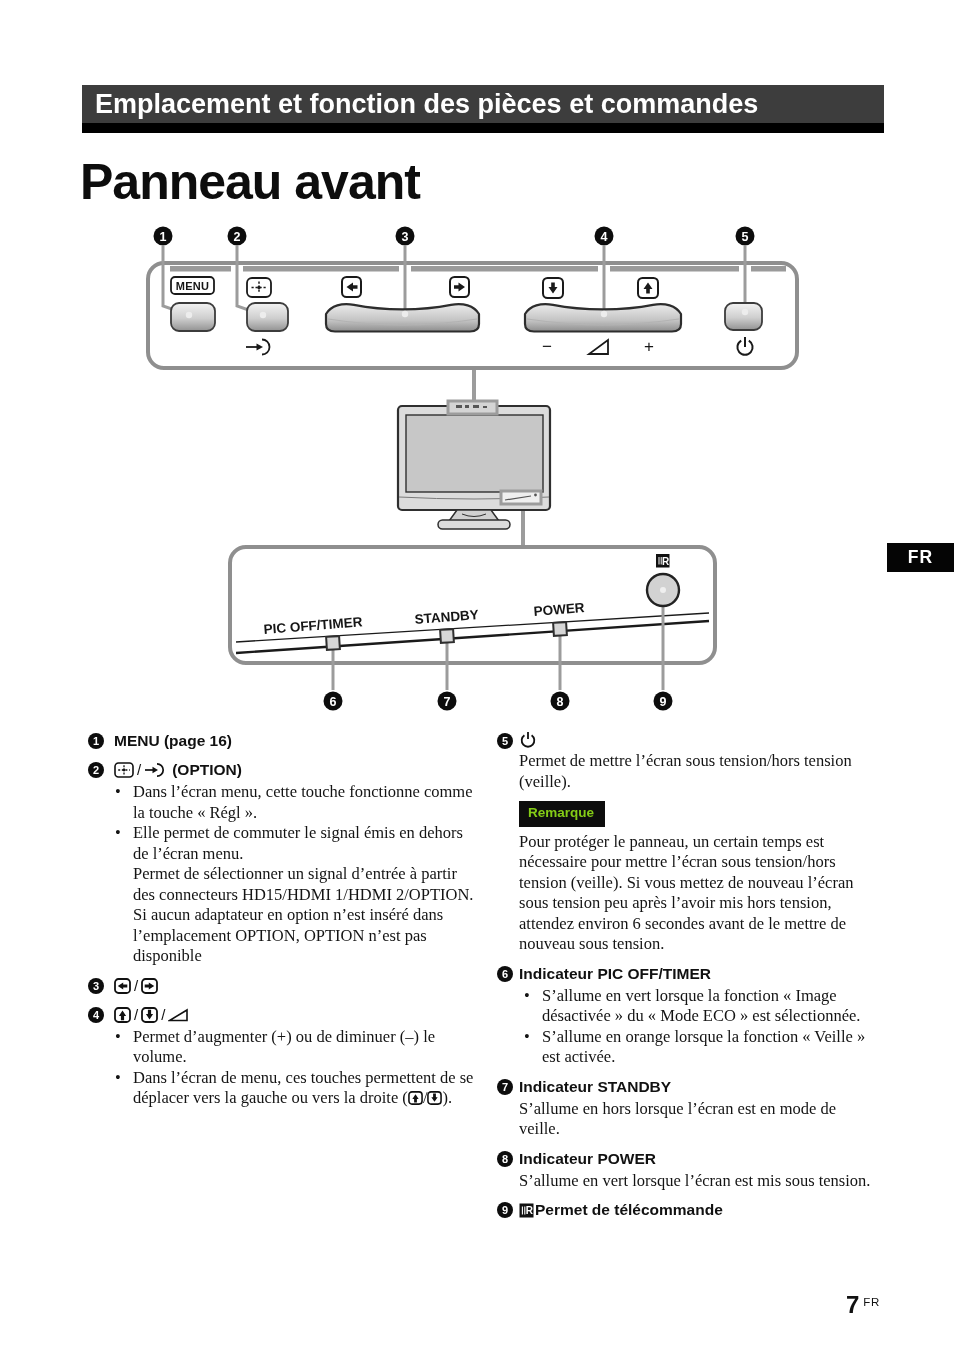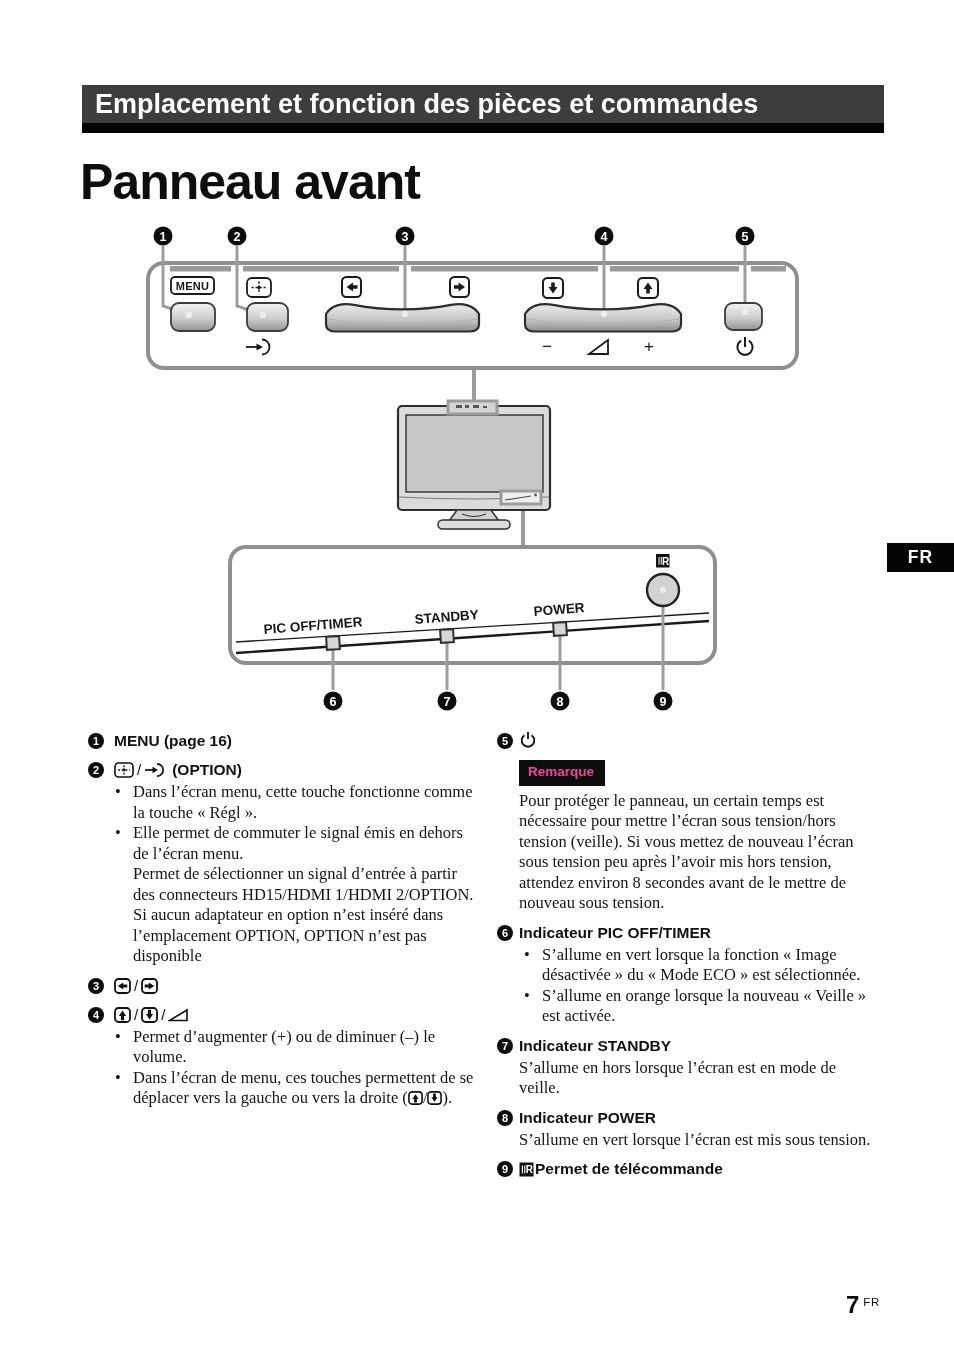--- a/index.html
+++ b/index.html
@@ -32,21 +32,21 @@
   .col-right .item-head{gap:6px;}
   .co-chip{flex:0 0 16px;width:16px;height:16px;border-radius:50%;background:#0d0d0d;color:#fff;
            font-weight:bold;font-size:11px;line-height:16px;text-align:center;margin-top:2px;}
   .head-icons{display:inline-flex;align-items:center;gap:3px;font-weight:bold;}
   .head-icons .sep{font-weight:normal;font-size:15px;}
   .item-body{margin-left:22px;font-family:"Liberation Serif",serif;font-size:16.5px;line-height:20.5px;
              color:#141414;margin-top:2px;}
   .bullet{display:flex;}
   .bullet-dot{flex:0 0 18px;padding-left:5px;}
   .prewrap{white-space:pre-line;}
-  .note-badge{display:inline-block;background:#0d0d0d;color:#ec4899;font-family:"Liberation Sans",sans-serif;
+  .note-badge{display:inline-block;background:#0d0d0d;color:#84cc16;font-family:"Liberation Sans",sans-serif;
               font-weight:bold;font-size:13.5px;padding:2px 11px 3px 9px;margin:9px 0 5px 0;}
   .icon-inline{vertical-align:-3px;}
   .icon-body{vertical-align:-2px;}
   
   .footer{position:absolute;left:846px;top:1293px;display:flex;align-items:flex-start;}
   .footer .num{font-weight:bold;font-size:24px;line-height:24px;}
   .footer .lang{font-size:11.5px;letter-spacing:.5px;margin-left:4px;margin-top:3px;}
 </style>
 </head>
 <body>
@@ -334,38 +334,39 @@
       <div class="item-head">
         <span class="co-chip">5</span>
         <span class="head-icons">
           <svg class="icon-inline" width="18" height="18" viewBox="0 0 18 18">
               <path d="M5.4,4.3 A6.3,6.3 0 1 0 12.6,4.3" fill="none" stroke="#111" stroke-width="1.8"></path>
               <line x1="9" y1="1" x2="9" y2="8" stroke="#111" stroke-width="1.8"></line>
             </svg>
         </span>
       </div>
       <div class="item-body">
+        <div>Permet de mettre l’écran sous tension/hors tension (veille).</div>
         <div class="note-badge">Remarque</div>
-        <div>Pour protéger le panneau, un certain temps est nécessaire pour mettre l’écran sous tension/hors tension (veille). Si vous mettez de nouveau l’écran sous tension peu après l’avoir mis hors tension, attendez environ 8 secondes avant de le mettre de nouveau sous tension.</div>
+        <div>Pour protéger le panneau, un certain temps est nécessaire pour mettre l’écran sous tension/hors tension (veille). Si vous mettez de nouveau l’écran sous tension peu après l’avoir mis hors tension, attendez environ 6 secondes avant de le mettre de nouveau sous tension.</div>
       </div>
     </div>
 
     <div class="item">
       <div class="item-head">
         <span class="co-chip">6</span>
         <span>Indicateur PIC OFF/TIMER</span>
       </div>
       <div class="item-body">
         <div class="bullet">
           <span class="bullet-dot">•</span>
           <span>S’allume en vert lorsque la fonction « Image désactivée » du « Mode ECO » est sélectionnée.</span>
         </div>
         <div class="bullet">
           <span class="bullet-dot">•</span>
-          <span>S’allume en orange lorsque la nouveau « Veille » est activée.</span>
+          <span>S’allume en orange lorsque la fonction « Veille » est activée.</span>
         </div>
       </div>
     </div>
 
     <div class="item">
       <div class="item-head">
         <span class="co-chip">7</span>
         <span>Indicateur STANDBY</span>
       </div>
       <div class="item-body">

